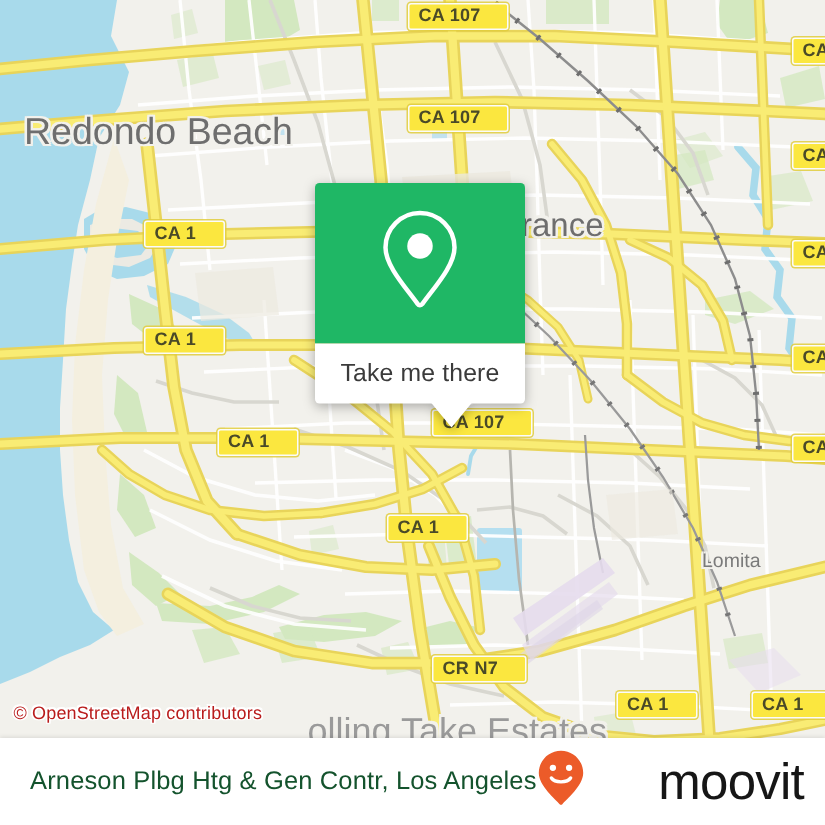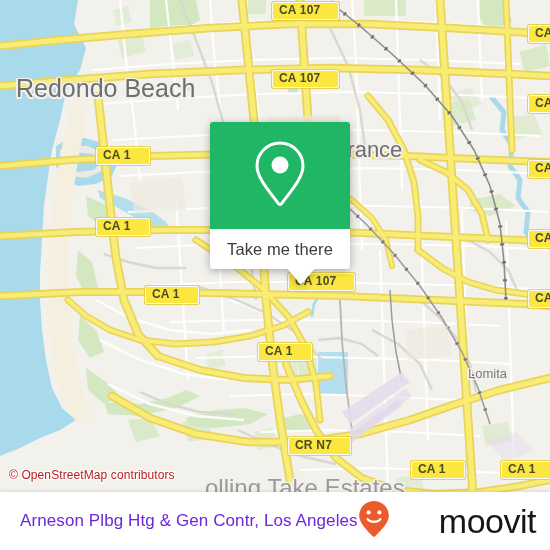--- a/index.html
+++ b/index.html
@@ -89,21 +89,21 @@
   
   #bottombar{
     position:absolute;left:0;bottom:0;width:550px;height:58px;
     background:#ffffff;
     z-index:80;
     display:flex;align-items:center;
     box-shadow:0 -1px 3px rgba(0,0,0,.10);
   }
   #bottombar .title{
     margin-left:20px;
-    font-size:17px;color:#6d28d9;
+    font-size:17px;color:#14532d;
     white-space:nowrap;letter-spacing:.1px;
   }
   .moovit{
     position:absolute;right:14px;top:50%;transform:translateY(-50%);
     display:flex;align-items:center;gap:48px;
   }
   .moovit-word{
     font-size:34px;color:#161616;font-weight:400;
     letter-spacing:-0.5px;line-height:34px;
     margin-left:1px;

